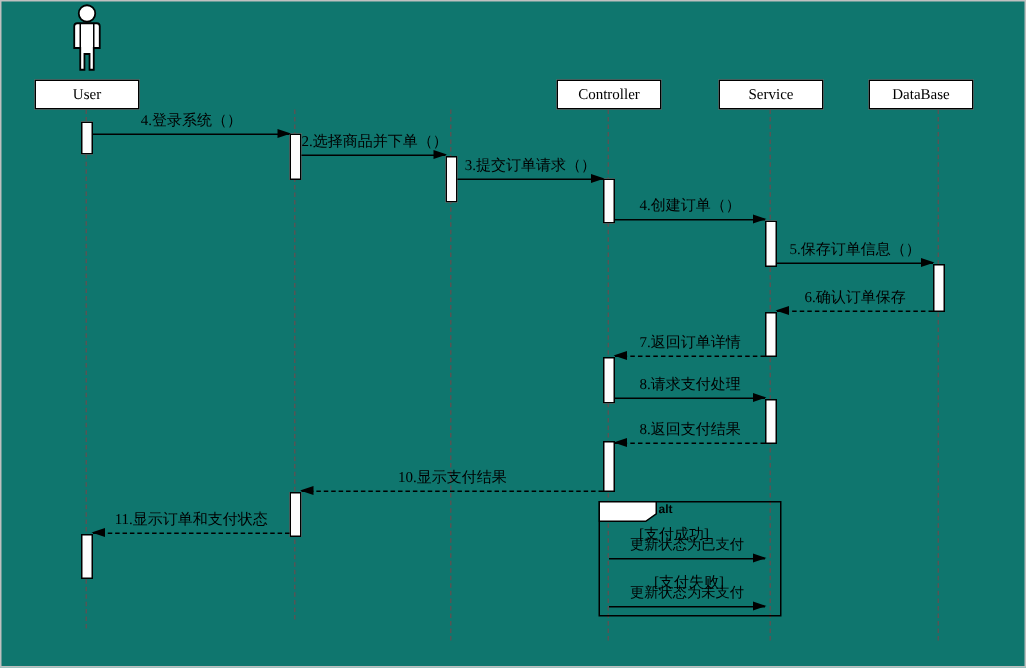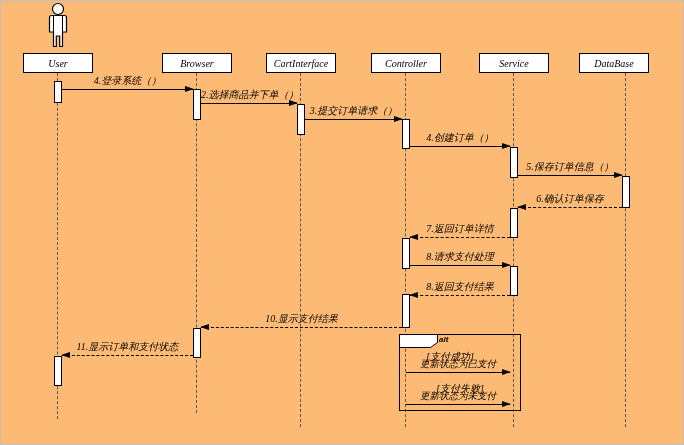--- a/index.html
+++ b/index.html
@@ -1,19 +1,19 @@
 <!DOCTYPE html>
 <html><head>
 <meta charset="utf-8">
 <style>
   html,body{margin:0;padding:0;background:#fff;}
   #canvas{
-    position:relative;width:684px;height:445px;background:#fdba74;
+    position:relative;width:684px;height:445px;background:#0f766e;
     border:1px solid #c0c0c0;box-sizing:border-box;overflow:hidden;
-    font-family:"Liberation Serif","DejaVu Serif",serif;color:#000;font-style:italic;
+    font-family:"Liberation Serif","DejaVu Serif",serif;color:#000;
   }
   .pbox{
     position:absolute;top:52px;width:70px;height:20px;border:1px solid #000;
     background:#fff;text-align:center;font-size:10px;line-height:20px;
     box-sizing:border-box;z-index:3;
   }
   .lifeline{position:absolute;width:0;border-left:1px dashed #555;z-index:1;}
   .act{position:absolute;width:8px;border:1px solid #000;background:#fdfdfd;box-sizing:border-box;z-index:4;}
   .msg{position:absolute;height:0;z-index:5;}
   .mline{position:absolute;left:0;right:0;top:-1px;height:0;border-top:1px solid #000;}
@@ -41,22 +41,20 @@
   </svg>
 
   <div class="lifeline" style="left:56px;top:72px;height:346px;"></div>
   <div class="lifeline" style="left:195px;top:72px;height:340px;"></div>
   <div class="lifeline" style="left:299px;top:72px;height:354px;"></div>
   <div class="lifeline" style="left:404px;top:72px;height:354px;"></div>
   <div class="lifeline" style="left:512px;top:72px;height:354px;"></div>
   <div class="lifeline" style="left:624px;top:72px;height:354px;"></div>
 
   <div class="pbox" style="left:22px;">User</div>
-  <div class="pbox" style="left:161px;">Browser</div>
-  <div class="pbox" style="left:265px;">CartInterface</div>
   <div class="pbox" style="left:478px;">Service</div>
   <div class="pbox" style="left:370px;">Controller</div>
   <div class="pbox" style="left:578px;">DataBase</div>
 
   <div class="act" style="left:53px;top:80px;height:22px;"></div>
   <div class="act" style="left:192px;top:88px;height:31px;"></div>
   <div class="act" style="left:296px;top:103px;height:31px;"></div>
   <div class="act" style="left:401px;top:118px;height:30px;"></div>
   <div class="act" style="left:509px;top:146px;height:31px;"></div>
   <div class="act" style="left:621px;top:175px;height:32px;"></div>

